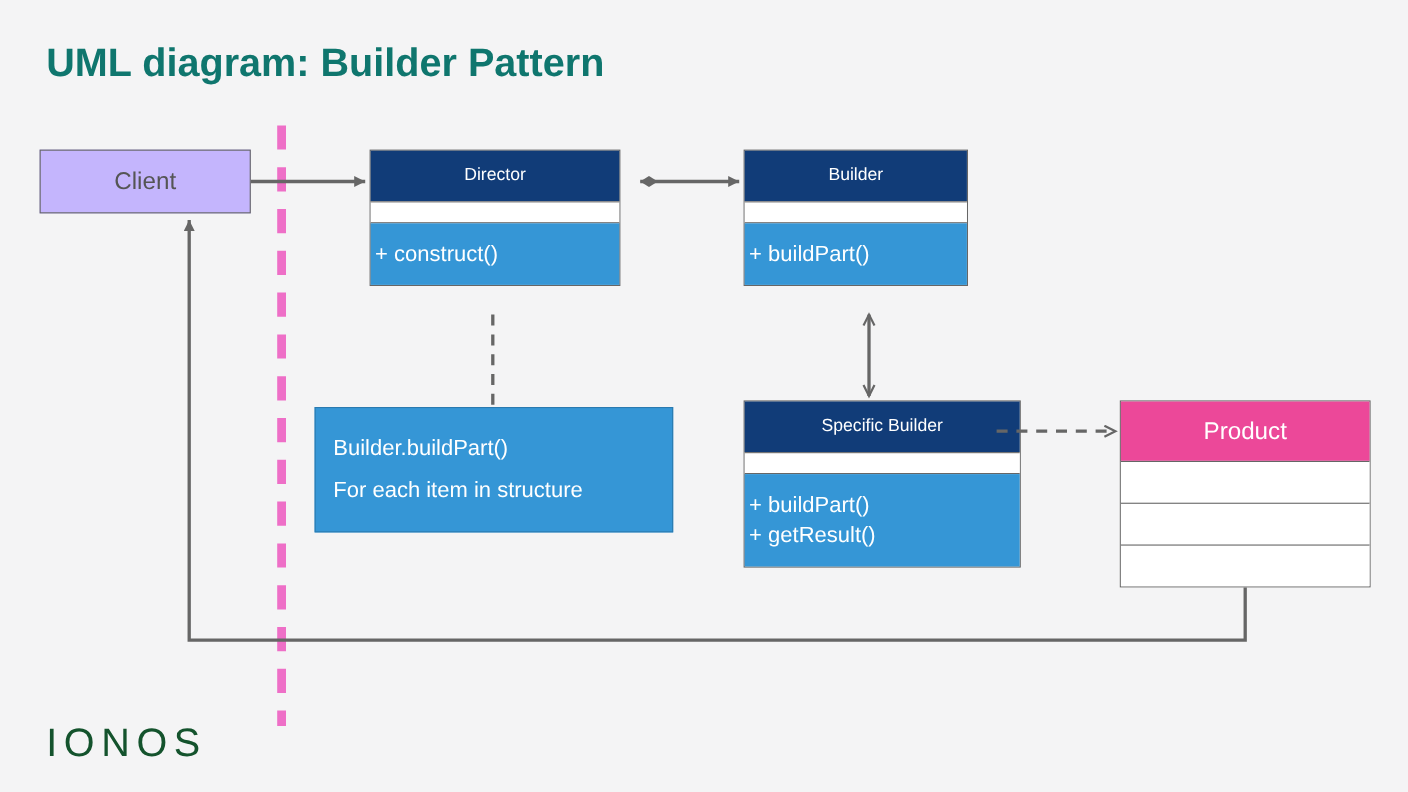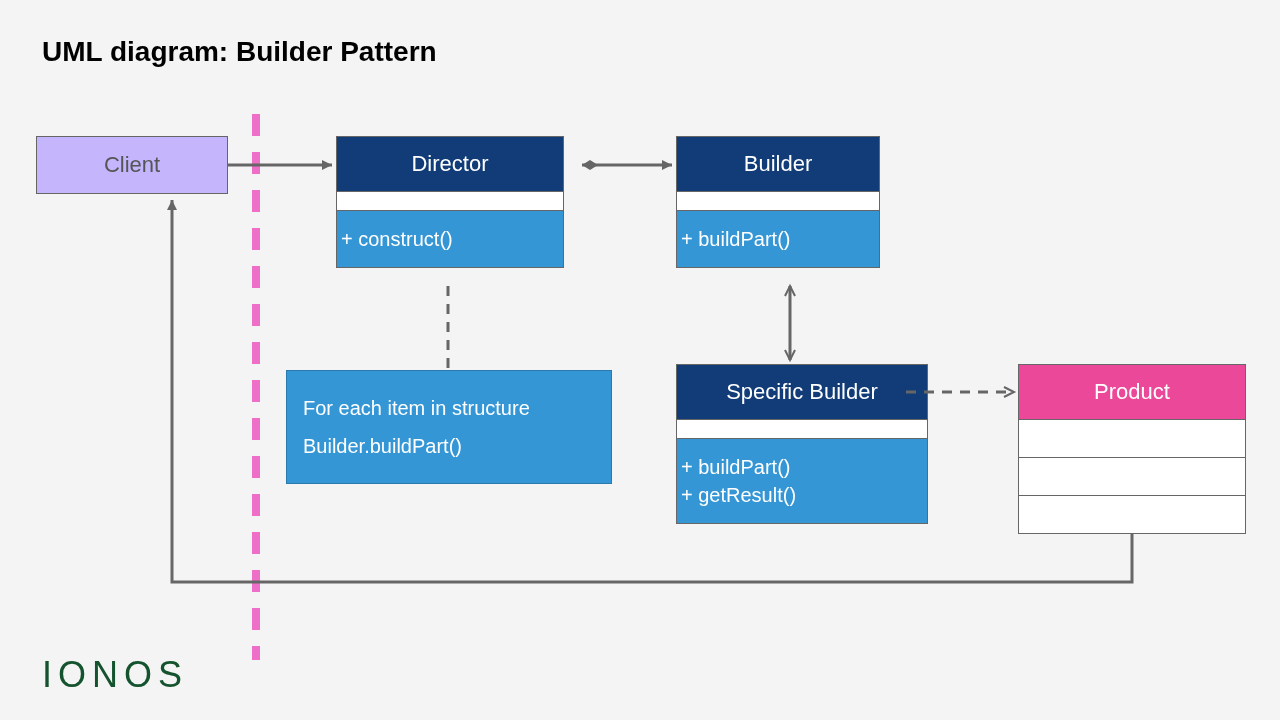--- a/index.html
+++ b/index.html
@@ -8,32 +8,32 @@
     height: 720px;
     background: #f4f4f5;
     font-family: -apple-system, BlinkMacSystemFont, "Segoe UI", Helvetica, Arial, sans-serif;
     position: relative;
     overflow: hidden;
   }
   .title {
     position: absolute;
     left: 42px;
     top: 36px;
-    font-size: 28px;
+    font-size: 36px;
     font-weight: 600;
-    color: #000000;
+    color: #0f766e;
   }
   .uml-box {
     position: absolute;
     border: 1px solid #666;
   }
   .uml-head {
     background: #113c78;
     color: #fff;
-    font-size: 22px;
+    font-size: 16px;
     text-align: center;
     padding: 14px 0;
   }
   .uml-spacer {
     background: #fff;
     height: 20px;
     border-top: 1px solid #666;
     border-bottom: 1px solid #666;
   }
   .uml-body {
@@ -127,22 +127,22 @@
 </div>
 
 <div class="product-box" style="left:1018px; top:364px; width:228px;">
   <div class="product-head">Product</div>
   <div class="product-row"></div>
   <div class="product-row"></div>
   <div class="product-row"></div>
 </div>
 
 <div class="note-box" style="left:286px; top:370px; width:326px;">
+  <div>Builder.buildPart()</div>
   <div>For each item in structure</div>
-  <div>Builder.buildPart()</div>
 </div>
 
 <div class="logo">IONOS</div>
 
 <svg class="overlay">
   <defs>
     <marker id="arrow" markerWidth="12" markerHeight="12" refX="10" refY="5" orient="auto" markerUnits="userSpaceOnUse">
       <path d="M0,0 L10,5 L0,10 Z" fill="#666"></path>
     </marker>
     <marker id="arrow-open" markerWidth="14" markerHeight="14" refX="11" refY="6" orient="auto" markerUnits="userSpaceOnUse">

